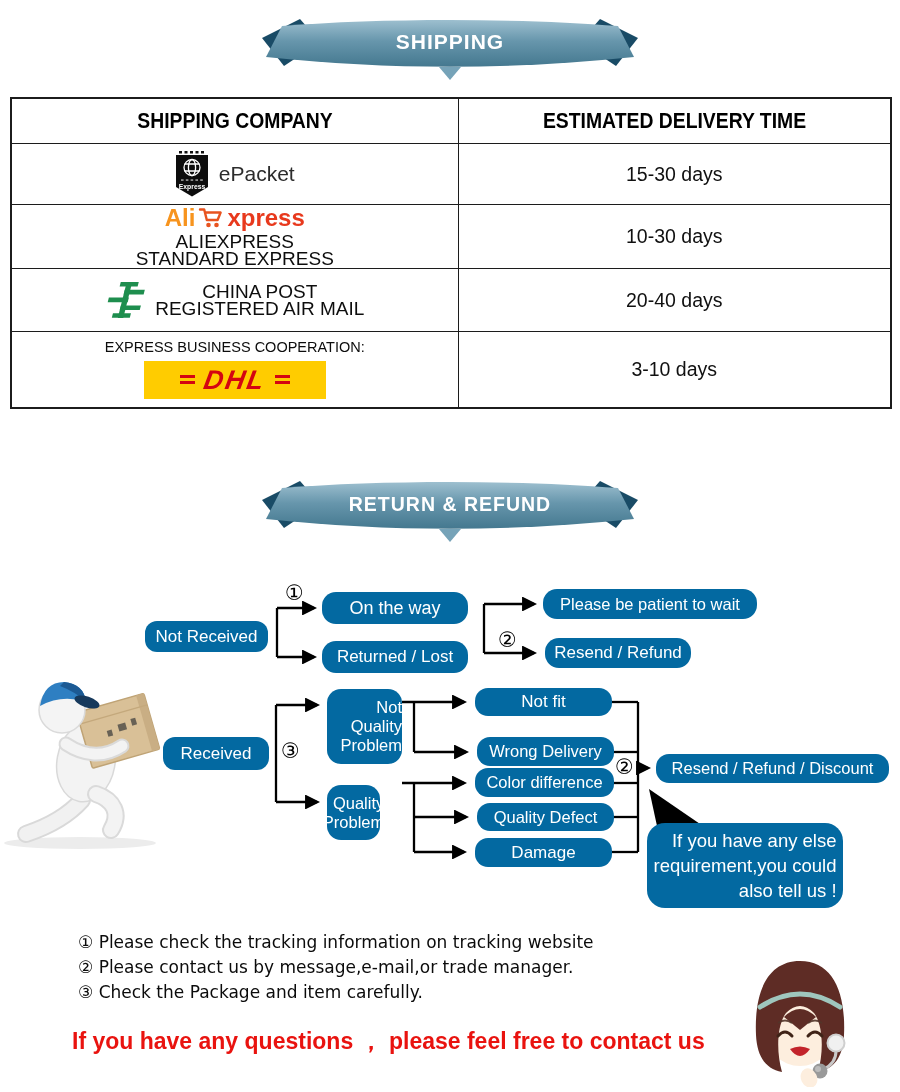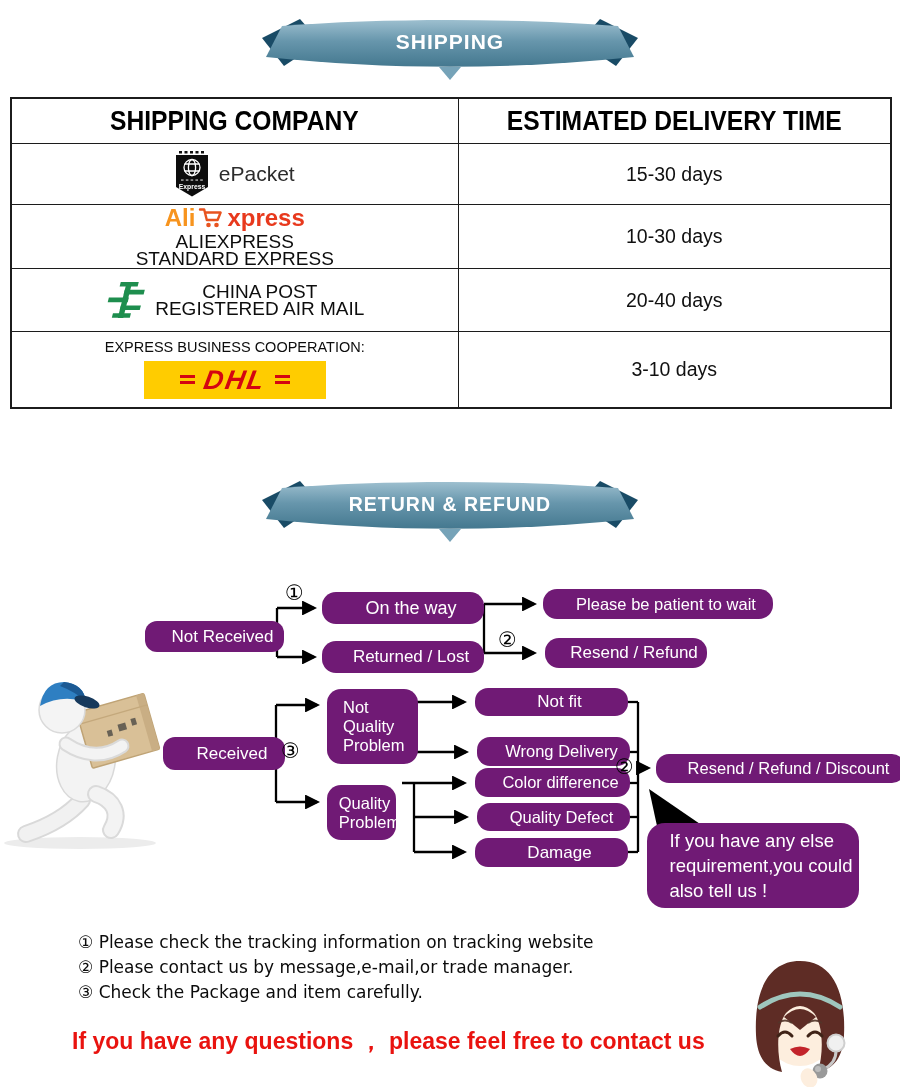--- a/index.html
+++ b/index.html
@@ -12,40 +12,40 @@
   .ribbon .label{position:absolute;left:0;top:4px;width:100%;height:44px;display:flex;
         align-items:center;justify-content:center;color:#fff;font-weight:bold;
         font-size:21px;letter-spacing:1px;}
   .tri-down{position:absolute;width:0;height:0;border-left:11px solid transparent;
         border-right:11px solid transparent;border-top:13px solid #76a3b8;}
 
   
   table.ship{position:absolute;left:10px;top:97px;width:880px;border-collapse:collapse;
         border:2px solid #1c1c1c;table-layout:fixed;}
   table.ship th,table.ship td{border:1px solid #1c1c1c;text-align:center;vertical-align:middle;padding:0;}
-  table.ship th{height:44px;font-size:28px;color:#000;}
+  table.ship th{height:44px;font-size:22px;color:#000;}
   table.ship th .cond{display:inline-block;transform:scaleX(.88);white-space:nowrap;font-weight:700;}
   td.time{font-size:19.5px;color:#101010;}
   .co-cell{display:flex;align-items:center;justify-content:center;gap:10px;}
   .epacket-name{font-size:21px;color:#2c2c2c;}
   .ali-line{display:flex;align-items:center;justify-content:center;gap:1px;line-height:1;}
   .ali-word{font-weight:bold;font-size:24px;color:#f7941e;}
   .xpress-word{font-weight:bold;font-size:24px;color:#e8391d;}
   .sub2{font-size:19px;line-height:17px;color:#0d0d0d;margin-top:3px;}
   .dhl-label{font-size:14.5px;color:#0d0d0d;margin-bottom:6px;}
   .dhl-box{width:182px;height:38px;background:#ffcc00;margin:0 auto;display:flex;
         align-items:center;justify-content:center;gap:9px;}
   .dhl-word{font-size:27px;font-weight:bold;font-style:italic;color:#d40511;
         letter-spacing:2px;transform:skewX(-10deg);}
   .dhl-eq{width:15px;height:10px;background:repeating-linear-gradient(to bottom,#d40511 0 3px,transparent 3px 6.5px);}
 
   
   .flow-svg{position:absolute;left:0;top:0;pointer-events:none;}
-  .pill{position:absolute;background:#701a75;color:#fff;display:flex;align-items:center;
-        justify-content:center;text-align:left;border-radius:13px;font-size:17px;line-height:1.15;padding-left:16px;}
+  .pill{position:absolute;background:#0369a1;color:#fff;display:flex;align-items:center;
+        justify-content:center;text-align:right;border-radius:13px;font-size:17px;line-height:1.15;}
   .bubble{white-space:pre-line;border-radius:18px;font-size:18.5px;line-height:25px;}
   .circ{position:absolute;font-size:21px;color:#000;font-family:"DejaVu Sans",sans-serif;line-height:1;}
 
   
   .notes{position:absolute;left:78px;top:932px;}
   .notes p{margin:0 0 4px 0;font-size:17px;line-height:21px;color:#0b0b0b;
         font-family:"DejaVu Sans","Liberation Sans",sans-serif;}
   .contact{position:absolute;left:72px;top:1026px;font-size:23px;font-weight:bold;color:#e9130f;}
 
   .figure{position:absolute;}

